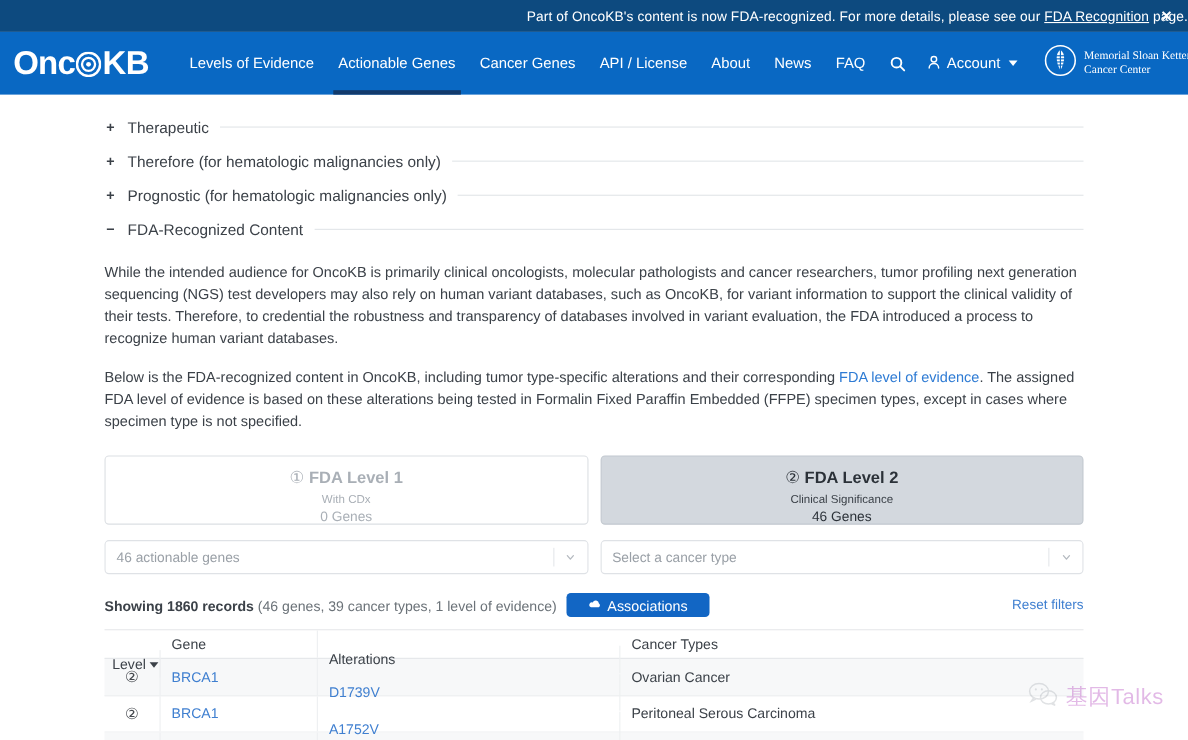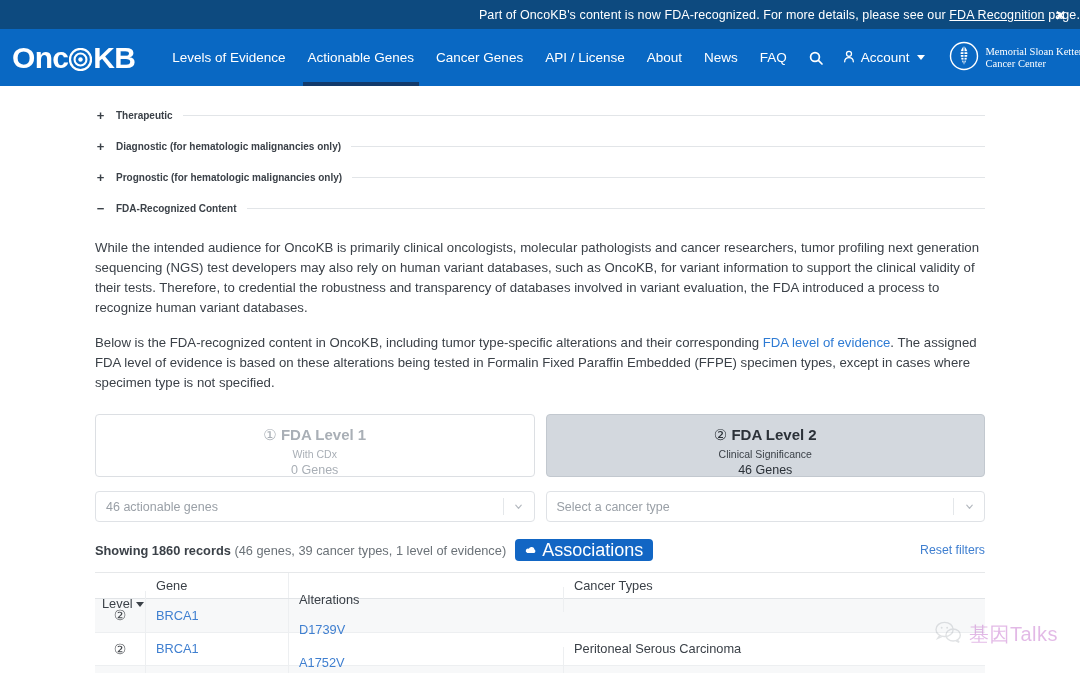--- a/index.html
+++ b/index.html
@@ -158,24 +158,23 @@
   }
   .acc-sign {
     font-size: 13px;
     font-weight: bold;
     color: #3b4148;
     width: 11px;
     text-align: center;
     line-height: 1;
   }
   .acc-label {
-    font-size: 10px;
+    font-size: 14px;
     color: #3b4148;
     white-space: nowrap;
-    font-weight: bold;
   }
   .acc-rule {
     flex: 1;
     height: 1px;
     background: #e2e5e8;
   }
 
   
   p.body {
     font-size: 13.2px;
@@ -278,25 +277,25 @@
     color: #3b4148;
   }
   .showing-text b { font-weight: bold; }
   .showing-text .muted { color: #6b7278; }
   .assoc-btn {
     margin-left: 9px;
     background: #1266c4;
     color: #ffffff;
     border-radius: 4px;
     height: 22px;
-    padding: 0 10px;
+    padding: 0 20px;
     display: inline-flex;
     align-items: center;
     gap: 5px;
-    font-size: 18px;
+    font-size: 13px;
     cursor: pointer;
     white-space: nowrap;
   }
   .reset {
     margin-left: auto;
     font-size: 12.3px;
     color: #3f7fd0;
     cursor: pointer;
   }
 
@@ -458,21 +457,21 @@
 <div class="content">
   <div class="inner">
 
     <div class="acc-row">
       <span class="acc-sign">+</span>
       <span class="acc-label">Therapeutic</span>
       <span class="acc-rule"></span>
     </div>
     <div class="acc-row">
       <span class="acc-sign">+</span>
-      <span class="acc-label">Diagnostic (for hematologic malignancies only)</span>
+      <span class="acc-label">Therefore (for hematologic malignancies only)</span>
       <span class="acc-rule"></span>
     </div>
     <div class="acc-row">
       <span class="acc-sign">+</span>
       <span class="acc-label">Prognostic (for hematologic malignancies only)</span>
       <span class="acc-rule"></span>
     </div>
     <div class="acc-row">
       <span class="acc-sign">−</span>
       <span class="acc-label">FDA-Recognized Content</span>
@@ -545,20 +544,21 @@
             <span>Cancer Types</span>
           </div>
       </div>
 
       <div class="trow zebra">
         <div class="cell c-level">
             <span class="lvl-badge">②</span>
           </div>
         <div class="cell c-gene link-cell">BRCA1</div>
         <div class="cell c-alt link-cell">D1739V</div>
+        <div class="cell c-cancer plain-cell">Ovarian Cancer</div>
       </div>
 
       <div class="trow">
         <div class="cell c-level">
             <span class="lvl-badge">②</span>
           </div>
         <div class="cell c-gene link-cell">BRCA1</div>
         <div class="cell c-alt link-cell">A1752V</div>
         <div class="cell c-cancer plain-cell">Peritoneal Serous Carcinoma</div>
       </div>

